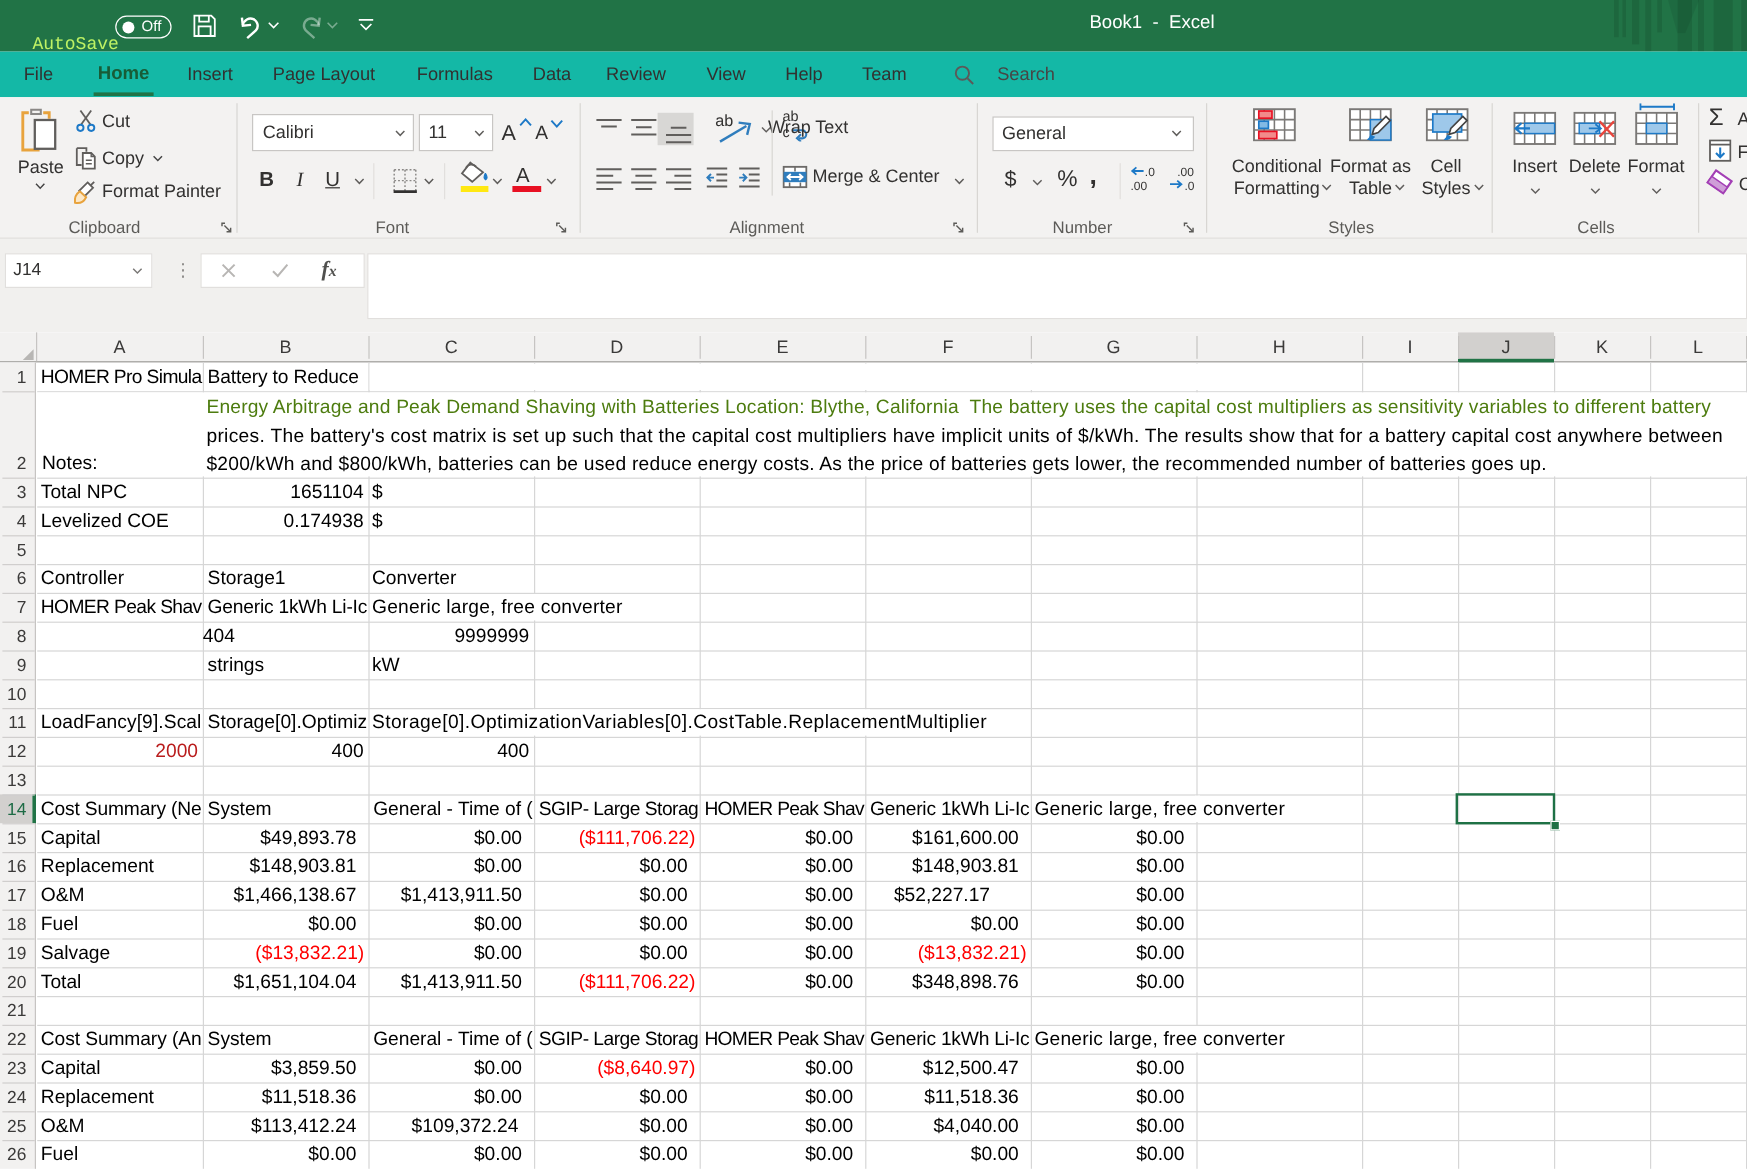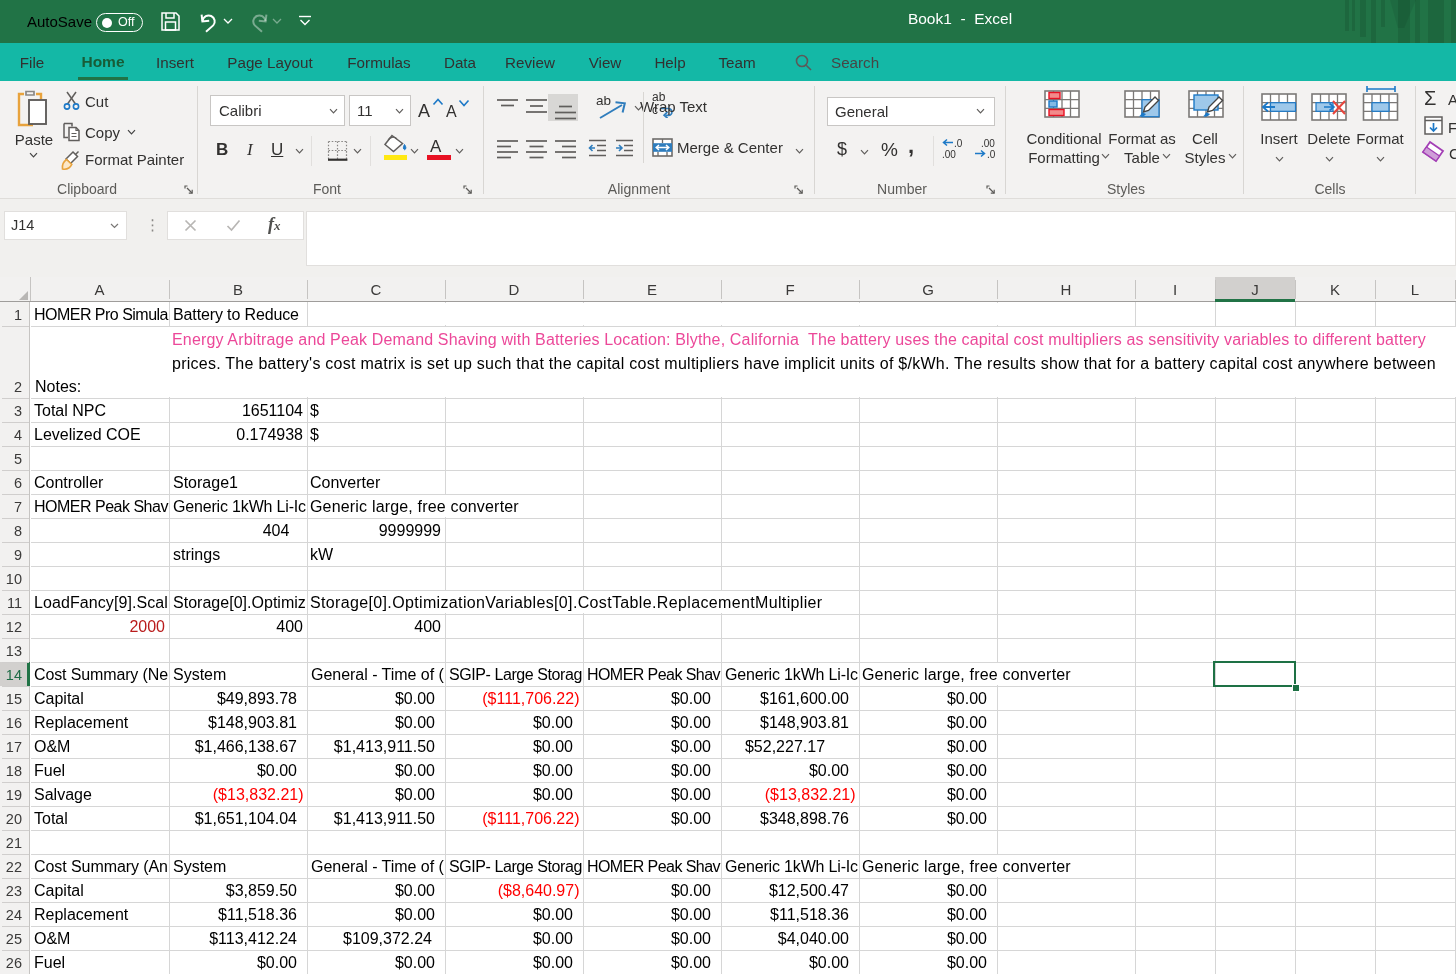--- a/index.html
+++ b/index.html
@@ -11,21 +11,21 @@
 <div class="ab" style="left:1345px;top:0;width:4px;height:31px;background:rgba(0,0,0,0.10);"></div>
 <div class="ab" style="left:1352px;top:0;width:3px;height:31px;background:rgba(0,0,0,0.10);"></div>
 <div class="ab" style="left:1360px;top:0;width:6px;height:37px;background:rgba(0,0,0,0.10);"></div>
 <div class="ab" style="left:1371px;top:0;width:5px;height:43px;background:rgba(0,0,0,0.10);"></div>
 <div class="ab" style="left:1381px;top:0;width:4px;height:27px;background:rgba(0,0,0,0.10);"></div>
 <div class="ab" style="left:1398px;top:0;width:12px;height:43px;background:rgba(0,0,0,0.10);"></div>
 <div class="ab" style="left:1415px;top:0;width:5px;height:43px;background:rgba(0,0,0,0.10);"></div>
 <div class="ab" style="left:1428px;top:0;width:16px;height:43px;background:rgba(0,0,0,0.10);"></div>
 <div class="ab" style="left:1451px;top:0;width:5px;height:43px;background:rgba(0,0,0,0.10);"></div>
 <div class="ab" style="left:1390px;top:0;width:26px;height:28px;background:rgba(0,0,0,0.07);clip-path:polygon(0 0,100% 0,55% 100%,30% 100%);"></div>
-<div class="ab" style="left:27px;top:12px;color:#000000;font-size:15px;line-height:20px;">AutoSave</div>
+<div class="ab" style="left:27px;top:28px;color:#bef264;font-size:15px;line-height:20px;font-family:Liberation Mono, monospace;">AutoSave</div>
 <div class="ab" style="left:96px;top:13px;width:45px;height:17px;border:1.4px solid #fff;border-radius:10px;"></div>
 <div class="ab" style="left:102px;top:17.5px;width:10px;height:10px;border-radius:50%;background:#fff;"></div>
 <div class="ab" style="left:118px;top:15px;color:#fff;font-size:12.5px;">Off</div>
 <svg class="ab" style="left:160px;top:11px" width="21" height="21" viewBox="0 0 21 21" fill="none" stroke="#fff" stroke-width="1.5">
 <path d="M2 2 h14 l3 3 v14 h-17 z"></path>
         <path d="M6 2 v5 h8 v-5"></path>
         <rect x="5.5" y="11" width="10" height="8"></rect>
       </svg>
 <svg class="ab" style="left:198px;top:11px" width="22" height="22" viewBox="0 0 22 22" fill="none" stroke="#fff" stroke-width="2">
 <path d="M3.6 3.6 L4.4 10.4 L11.2 9.7"></path>
@@ -494,35 +494,36 @@
 
 <div class="ab" style="left:308px;top:26px;width:827px;height:22px;background:#fff;"></div>
 <div class="ab" style="left:31px;top:50px;width:1425px;height:70px;background:#fff;"></div>
 <div class="ab" style="left:444px;top:218px;width:4px;height:22px;background:#fff;"></div>
 <div class="ab" style="left:444px;top:314px;width:281px;height:22px;background:#fff;"></div>
 <div class="ab" style="left:996px;top:386px;width:4px;height:22px;background:#fff;"></div>
 <div class="ab" style="left:996px;top:578px;width:4px;height:22px;background:#fff;"></div>
 <div class="ab" style="left:34px;top:25px;height:24px;line-height:26px;font-size:16px;color:#000000;white-space:pre;letter-spacing:-0.521px;">HOMER Pro Simula</div>
 <div class="ab" style="left:173px;top:25px;height:24px;line-height:26px;font-size:16px;color:#000000;white-space:pre;letter-spacing:-0.128px;">Battery to Reduce</div>
 <div class="ab" style="left:35px;top:97px;height:24px;line-height:26px;font-size:16px;color:#000000;">Notes:</div>
-<div class="ab" style="left:172px;top:49px;height:24px;line-height:28px;font-size:16px;color:#ec4899;white-space:pre;letter-spacing:0.159px;">Energy Arbitrage and Peak Demand Shaving with Batteries Location: Blythe, California  The battery uses the capital cost multipliers as sensitivity variables to different battery</div>
+<div class="ab" style="left:172px;top:49px;height:24px;line-height:28px;font-size:16px;color:#4d7c0f;white-space:pre;letter-spacing:0.159px;">Energy Arbitrage and Peak Demand Shaving with Batteries Location: Blythe, California  The battery uses the capital cost multipliers as sensitivity variables to different battery</div>
 <div class="ab" style="left:172px;top:73px;height:24px;line-height:28px;font-size:16px;color:#000000;white-space:pre;letter-spacing:0.257px;">prices. The battery's cost matrix is set up such that the capital cost multipliers have implicit units of $/kWh. The results show that for a battery capital cost anywhere between</div>
+<div class="ab" style="left:172px;top:97px;height:24px;line-height:28px;font-size:16px;color:#000000;white-space:pre;letter-spacing:0.192px;">$200/kWh and $800/kWh, batteries can be used reduce energy costs. As the price of batteries gets lower, the recommended number of batteries goes up.</div>
 <div class="ab" style="left:34px;top:121px;height:24px;line-height:26px;font-size:16px;color:#000000;white-space:pre;">Total NPC</div>
 <div class="ab" style="left:169px;top:121px;width:134px;height:24px;line-height:26px;text-align:right;font-size:16px;color:#000000;white-space:pre;">1651104</div>
 <div class="ab" style="left:310px;top:121px;height:24px;line-height:26px;font-size:16px;color:#000000;white-space:pre;">$</div>
 <div class="ab" style="left:34px;top:145px;height:24px;line-height:26px;font-size:16px;color:#000000;white-space:pre;">Levelized COE</div>
 <div class="ab" style="left:169px;top:145px;width:134px;height:24px;line-height:26px;text-align:right;font-size:16px;color:#000000;white-space:pre;">0.174938</div>
 <div class="ab" style="left:310px;top:145px;height:24px;line-height:26px;font-size:16px;color:#000000;white-space:pre;">$</div>
 <div class="ab" style="left:34px;top:193px;height:24px;line-height:26px;font-size:16px;color:#000000;white-space:pre;">Controller</div>
 <div class="ab" style="left:173px;top:193px;height:24px;line-height:26px;font-size:16px;color:#000000;white-space:pre;">Storage1</div>
 <div class="ab" style="left:310px;top:193px;height:24px;line-height:26px;font-size:16px;color:#000000;white-space:pre;">Converter</div>
 <div class="ab" style="left:34px;top:217px;height:24px;line-height:26px;font-size:16px;color:#000000;white-space:pre;letter-spacing:-0.497px;">HOMER Peak Shav</div>
 <div class="ab" style="left:173px;top:217px;height:24px;line-height:26px;font-size:16px;color:#000000;white-space:pre;letter-spacing:-0.174px;">Generic 1kWh Li-Ic</div>
 <div class="ab" style="left:310px;top:217px;height:24px;line-height:26px;font-size:16px;color:#000000;white-space:pre;letter-spacing:0.179px;">Generic large, free converter</div>
-<div class="ab" style="left:169px;top:241px;width:134px;height:24px;line-height:26px;text-align:center;font-size:16px;color:#000000;white-space:pre;padding-left:40px;">404</div>
+<div class="ab" style="left:169px;top:241px;width:134px;height:24px;line-height:26px;text-align:left;font-size:16px;color:#000000;white-space:pre;">404</div>
 <div class="ab" style="left:307px;top:241px;width:134px;height:24px;line-height:26px;text-align:right;font-size:16px;color:#000000;white-space:pre;">9999999</div>
 <div class="ab" style="left:173px;top:265px;height:24px;line-height:26px;font-size:16px;color:#000000;white-space:pre;">strings</div>
 <div class="ab" style="left:310px;top:265px;height:24px;line-height:26px;font-size:16px;color:#000000;white-space:pre;">kW</div>
 <div class="ab" style="left:34px;top:313px;height:24px;line-height:26px;font-size:16px;color:#000000;white-space:pre;letter-spacing:0.081px;">LoadFancy[9].Scal</div>
 <div class="ab" style="left:173px;top:313px;height:24px;line-height:26px;font-size:16px;color:#000000;white-space:pre;letter-spacing:0.022px;">Storage[0].Optimiz</div>
 <div class="ab" style="left:310px;top:313px;height:24px;line-height:26px;font-size:16px;color:#000000;white-space:pre;letter-spacing:0.354px;">Storage[0].OptimizationVariables[0].CostTable.ReplacementMultiplier</div>
 <div class="ab" style="left:30px;top:337px;width:135px;height:24px;line-height:26px;text-align:right;font-size:16px;color:#b91c1c;white-space:pre;">2000</div>
 <div class="ab" style="left:169px;top:337px;width:134px;height:24px;line-height:26px;text-align:right;font-size:16px;color:#000000;white-space:pre;">400</div>
 <div class="ab" style="left:307px;top:337px;width:134px;height:24px;line-height:26px;text-align:right;font-size:16px;color:#000000;white-space:pre;">400</div>
 <div class="ab" style="left:34px;top:385px;height:24px;line-height:26px;font-size:16px;color:#000000;white-space:pre;letter-spacing:-0.131px;">Cost Summary (Ne</div>

